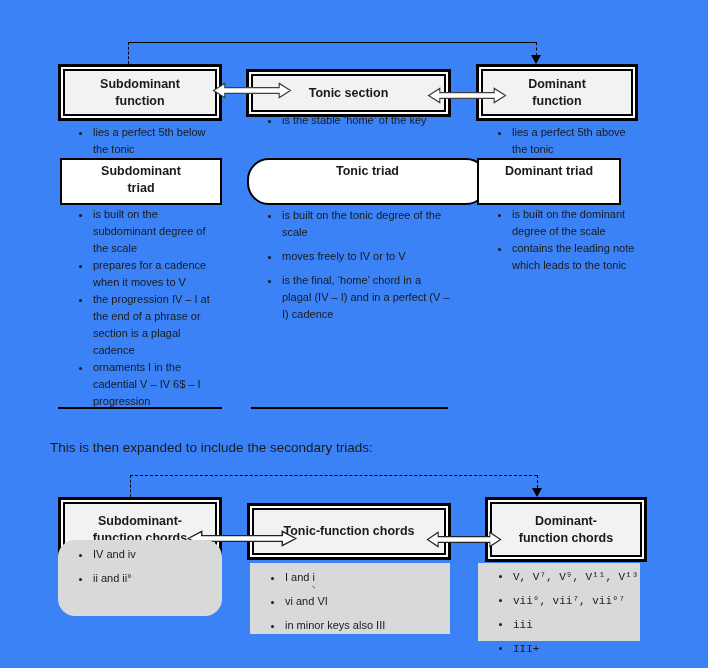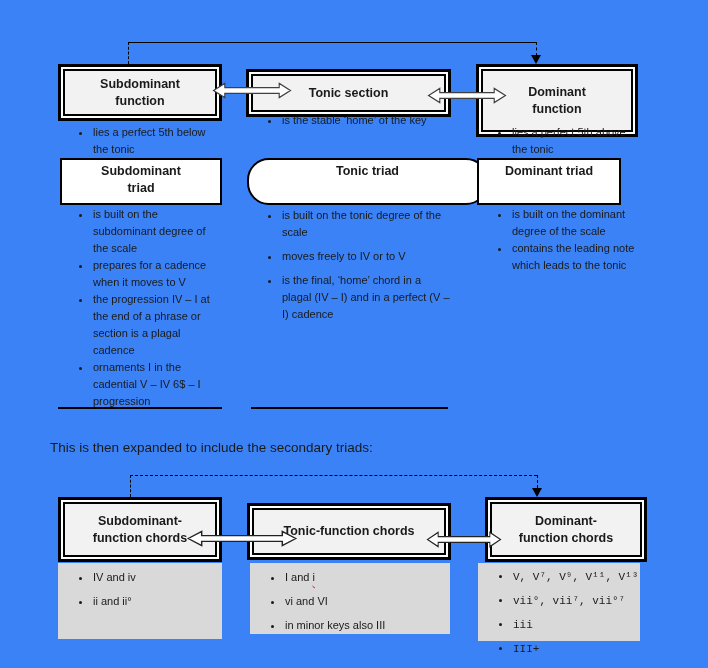--- a/index.html
+++ b/index.html
@@ -22,21 +22,21 @@
   #conn-bot-vr{left:537px;top:475px;height:13px;}
   #conn-bot-head{left:532px;top:488px;}
 
   
   .fn-box{position:absolute;border:3px solid #000;background:#fff;padding:2px;}
   .fn-box .inner{border:2px solid #000;background:var(--box-fill,#f2f2f2);width:100%;height:100%;
     display:flex;align-items:center;justify-content:center;}
   .box-title{font-weight:bold;font-size:12.5px;line-height:1.32;text-align:center;}
   #fnbox-sub{left:58px;top:64px;width:164px;height:57px;}
   #fnbox-tonic{left:246px;top:69px;width:205px;height:48px;}
-  #fnbox-dom{left:476px;top:64px;width:162px;height:73px;}
+  #fnbox-dom{left:476px;top:64px;width:162px;height:57px;}
   #botbox-sub{left:58px;top:497px;width:164px;height:65px;}
   #botbox-tonic{left:247px;top:503px;width:204px;height:57px;}
   #botbox-dom{left:485px;top:497px;width:162px;height:65px;}
 
   
   .triad-box{position:absolute;border:2px solid #000;background:#fff;padding-top:3px;}
   .triad-box .box-title{font-size:12.5px;}
   #tribox-sub{left:60px;top:158px;width:162px;height:47px;}
   #tribox-tonic{left:247px;top:158px;width:241px;height:47px;border-radius:22px;}
   #tribox-dom{left:477px;top:158px;width:144px;height:47px;}
@@ -54,21 +54,21 @@
   #triul-dom{left:477px;top:206px;width:160px;}
 
   .underline{position:absolute;border-top:2px solid #000;}
   #uline-sub{left:58px;top:407px;width:164px;}
   #uline-tonic{left:251px;top:407px;width:197px;}
 
   #intro{position:absolute;left:50px;top:440px;font-size:13.5px;}
 
   
   .panel{position:absolute;background:var(--panel-fill,#d9d9d9);}
-  #panel-sub{left:58px;top:563px;width:164px;height:76px;}
+  #panel-sub{left:58px;top:540px;width:164px;height:76px;border-radius:17px;}
   #panel-tonic{left:250px;top:563px;width:200px;height:71px;}
   #panel-dom{left:478px;top:563px;width:162px;height:78px;font-family:Liberation Mono, monospace;}
   .panel ul{margin:0;padding:6px 0 0 34px;font-size:11px;line-height:17px;list-style:disc outside;}
   .panel li{margin-bottom:7px;padding-left:1px;}
 
   
   .harrow{position:absolute;}
   #arrow-top-1{left:212px;top:81px;width:80px;height:19px;}
   #arrow-top-2{left:427px;top:86px;width:80px;height:19px;}
   #arrow-bot-1{left:186px;top:529px;width:112px;height:19px;}

